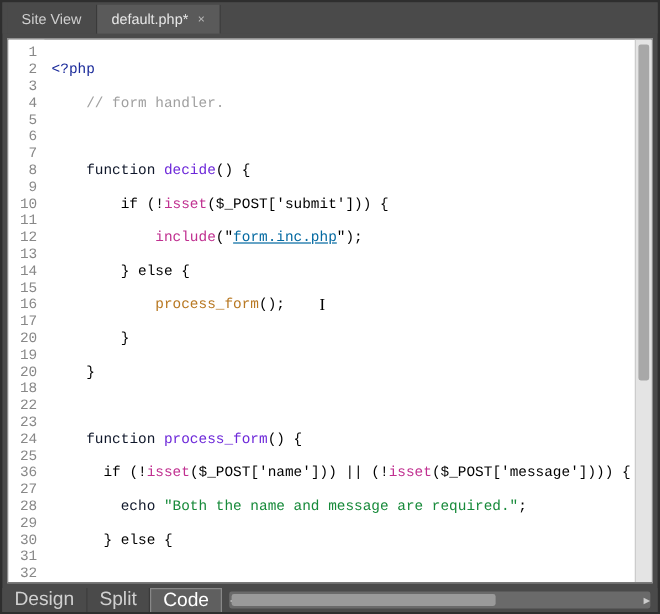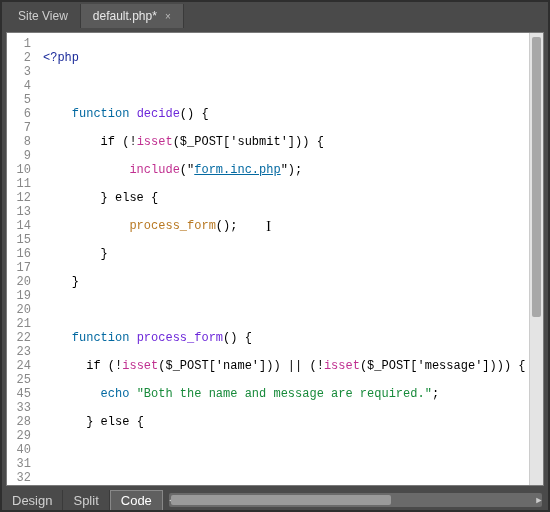--- a/index.html
+++ b/index.html
@@ -10,31 +10,31 @@
   .tab.active { background:#5a5a5a; color:#e8e8e8; }
   .tab .close { margin-left:8px; font-size:10px; color:#bbb; cursor:pointer; }
   .editor-wrap { flex:1; margin:4px; background:#fff; border:1px solid #7a7a7a; position:relative; display:flex; overflow:hidden; }
   .gutter { width:30px; background:#fff; color:#888; text-align:right; padding:4px 6px 4px 0; font-family:Consolas,"Courier New",monospace; font-size:12px; line-height:14px; user-select:none; flex-shrink:0; }
   .gutter div { height:14px; }
   .code { flex:1; padding:4px 4px 4px 6px; font-family:Consolas,"Courier New",monospace; font-size:12px; line-height:14px; white-space:pre; color:#000; overflow:hidden; position:relative; }
   .line { height:14px; }
   .scrollbar-v { position:absolute; right:0; top:0; bottom:0; width:14px; background:#e4e4e4; border-left:1px solid #ccc; }
   .scrollbar-v .thumb { position:absolute; left:2px; right:2px; top:4px; height:280px; background:#a8a8a8; border-radius:2px; }
   .bottom-tabs { height:20px; display:flex; align-items:center; background:#4a4a4a; }
-  .btab { height:20px; padding:0 10px; display:flex; align-items:center; color:#d0d0d0; background:#4a4a4a; border-right:1px solid #3a3a3a; cursor:pointer; font-size:13px; }
+  .btab { height:20px; padding:0 10px; display:flex; align-items:center; color:#d0d0d0; background:#4a4a4a; border-right:1px solid #3a3a3a; cursor:pointer; font-size:16px; }
   .btab.active { background:#5f5f5f; color:#fff; border:1px solid #888; border-bottom:none;justify-content:flex-end; }
   .h-scroll { flex:1; height:14px; margin:3px 6px; background:#6a6a6a; border-radius:2px; position:relative; }
   .h-scroll .thumb { position:absolute; left:2px; top:2px; bottom:2px; width:220px; background:#9a9a9a; border-radius:2px; }
   .h-scroll .arrow { position:absolute; top:2px; bottom:2px; width:10px; color:#ccc; font-size:9px; display:flex; align-items:center; justify-content:center; }
   .h-scroll .arrow.left { left:-2px; }
   .h-scroll .arrow.right { right:-2px; }
   
   .t-tag { color:#1a2a9a; }
   .t-comment { color:#a0a0a0; }
-  .t-kw { color:#0369a1; }
+  .t-kw { color:#0f172a; }
   .t-fnname { color:#6d28d9; }
   .t-usercall { color:#b87822; }
   .t-punc { color:#000; }
   .t-link { color:#0369a1; text-decoration:underline; }
   .t-super { color:#c03090; }
   .t-echo { color:#178a3a; }
   .caret { display:inline-block; width:1px; height:12px; vertical-align:middle; }
   .caret::after { content:"I"; font-family:serif; color:#000; font-size:14px; }
 </style>
 </head>
@@ -67,35 +67,36 @@
         <div>11</div>
         <div>12</div>
         <div>13</div>
         <div>14</div>
         <div>15</div>
         <div>16</div>
         <div>17</div>
         <div>20</div>
         <div>19</div>
         <div>20</div>
-        <div>21</div>
+        <div>18</div>
         <div>22</div>
         <div>23</div>
         <div>24</div>
         <div>25</div>
-        <div>45</div>
-        <div>33</div>
+        <div>36</div>
+        <div>27</div>
         <div>28</div>
         <div>29</div>
-        <div>40</div>
+        <div>30</div>
         <div>31</div>
         <div>32</div>
       </div>
     <div class="code">
 <div class="line"><span class="t-tag">&lt;?php</span></div>
+<div class="line">    <span class="t-comment">// form handler.</span></div>
 <div class="line"></div>
 <div class="line">    <span class="t-kw">function</span> <span class="t-fnname">decide</span><span class="t-punc">() {</span></div>
 <div class="line">        <span class="t-punc">if (!</span><span class="t-super">isset</span><span class="t-punc">($_POST['submit'])) {</span></div>
 <div class="line">            <span class="t-super">include</span><span class="t-punc">("</span><span class="t-link">form.inc.php</span><span class="t-punc">");</span></div>
 <div class="line">        <span class="t-punc">} else {</span></div>
 <div class="line">            <span class="t-usercall">process_form</span><span class="t-punc">();</span>    <span class="caret"></span></div>
 <div class="line">        <span class="t-punc">}</span></div>
 <div class="line">    <span class="t-punc">}</span></div>
 <div class="line"></div>
 <div class="line">    <span class="t-kw">function</span> <span class="t-fnname">process_form</span><span class="t-punc">() {</span></div>

